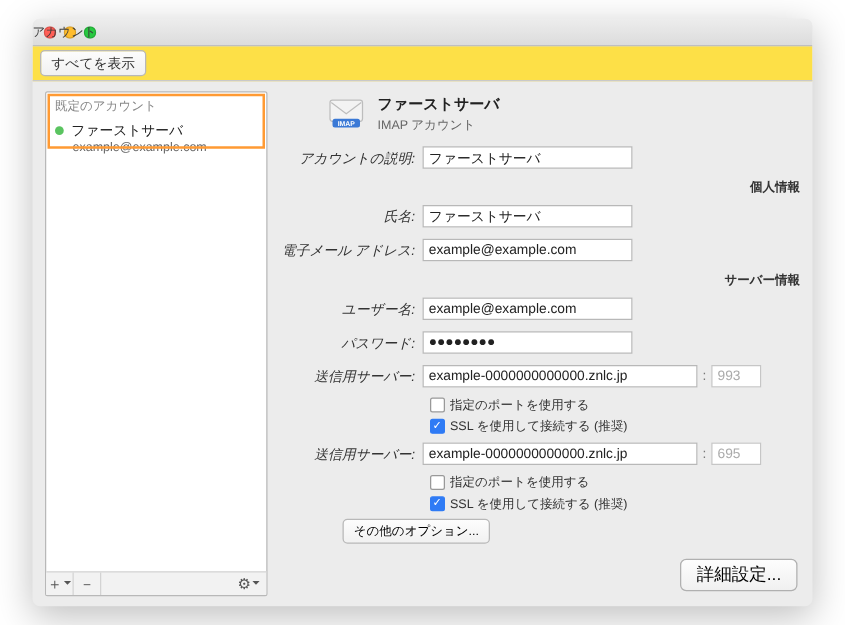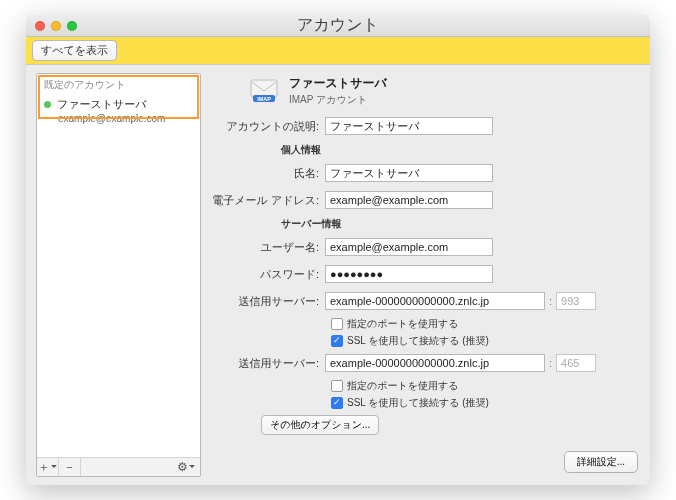--- a/index.html
+++ b/index.html
@@ -29,39 +29,39 @@
       border-bottom: 1px solid #bfbfbf;
       display: flex;
       align-items: center;
       position: relative;
     }
     .traffic { display: flex; gap: 6px; padding-left: 9px; }
     .dot { width: 10px; height: 10px; border-radius: 50%; border: 0.5px solid rgba(0,0,0,0.15); }
     .dot.red { background: #ff5f57; }
     .dot.yellow { background: #ffbd2e; }
     .dot.green { background: #28c940; }
-    .titlebar .title { position: absolute; left: 0; right: 0; text-align: center; font-size: 16px; color: #3c3c3c; }
+    .titlebar .title { position: absolute; left: 0; right: 0; text-align: left; font-size: 10px; color: #3c3c3c; }
     .toolbar {
       height: 28px;
       background: #fde047;
       display: flex; align-items: center;
       padding: 0 6px;
       border-bottom: 1px solid #c9c9c9;
     }
     .toolbar-btn {
       background: linear-gradient(#fdfdfd,#f1f1f1);
       border: 1px solid #b8b8b8;
       border-radius: 4px;
       padding: 2px 8px;
       font-size: 11px;
       color: #333;
     }
     .content { flex: 1; display: flex; padding: 8px 10px; gap: 8px; }
     .sidebar {
-      width: 165px;
+      width: 178px;
       background: #fff;
       border: 1px solid #b8b8b8;
       border-radius: 2px;
       display: flex; flex-direction: column;
       position: relative;
     }
     .sidebar-header {
       font-size: 10px; color: #888;
       padding: 4px 7px 2px;
     }
@@ -95,46 +95,47 @@
     .header {
       display: flex; align-items: center; gap: 10px;
       padding: 2px 0 8px 40px;
     }
     .mail-icon { width: 30px; height: 24px; }
     .header-text .title2 { font-size: 12px; font-weight: 600; color: #222; }
     .header-text .sub { font-size: 10px; color: #666; margin-top: 1px; }
     .form { flex:1; }
     .form-row { display: flex; align-items: center; margin-bottom: 5px; }
     .form-row.tall { min-height: 22px; }
-    .label { width: 116px; text-align: right; padding-right: 6px; font-size: 11px; color: #333; }
+    .label { width: 116px; text-align: right; padding-right: 6px; font-size: 11px; color: #333; font-style: italic; }
     .field { flex: 1; display: flex; align-items: center; gap: 4px; }
     input[type=text], input[type=password] {
       font-size: 11px; padding: 2px 4px;
       border: 1px solid #b8b8b8; border-radius: 0;
       background: #fff; color: #222;
     }
     .w-medium { width: 168px; }
     .w-long { width: 220px; }
     .port-sep { color: #777; }
     .port { width: 40px; border: 1px solid #c6c6c6; padding: 2px 4px; font-size: 11px; color: #aaa; background: #fff; }
     .section-title {
       font-size: 10px; font-weight: 600; color: #333;
       margin: 6px 0 5px 72px;
+      text-align: right;
     }
     .check-row { display: flex; align-items: center; gap: 4px; padding-left: 122px; margin-bottom: 3px; font-size: 10px; color: #333; }
     .small-btn {
       background: linear-gradient(#fdfdfd,#f1f1f1);
       border: 1px solid #b8b8b8; border-radius: 4px;
       padding: 2px 8px; font-size: 10px; margin-left: 52px; margin-top: 2px;
     }
     .footer-right { display: flex; justify-content: flex-end; padding: 6px 2px 4px 0; }
     .push-btn {
       background: linear-gradient(#fdfdfd,#f0f0f0);
       border: 1px solid #b0b0b0; border-radius: 5px;
-      padding: 3px 12px; font-size: 10px;
+      padding: 3px 12px; font-size: 14px;
     }
     .checkbox-blue { appearance:none; width:12px; height:12px; border:1px solid #999; border-radius:2px; background:#fff; position:relative; display:inline-block; }
     .checkbox-blue.checked { background:#2f7bf5; border-color:#2f7bf5; }
     .checkbox-blue.checked::after { content:"✓"; color:#fff; font-size:9px; position:absolute; top:-1px; left:1px; }
   </style>
 </head>
 <body>
 
 <div class="window">
   <div class="titlebar">
@@ -241,21 +242,21 @@
         <div class="check-row">
             <span class="checkbox-blue checked"></span>
             <span>SSL を使用して接続する (推奨)</span>
           </div>
 
         <div class="form-row tall" style="margin-top:4px;">
           <div class="label">送信用サーバー:</div>
           <div class="field">
             <input type="text" class="w-long" value="example-0000000000000.znlc.jp" style="">
             <span class="port-sep">:</span>
-            <span class="port">465</span>
+            <span class="port">695</span>
           </div>
         </div>
         <div class="check-row">
             <span class="checkbox-blue"></span>
             <span>指定のポートを使用する</span>
           </div>
         <div class="check-row">
             <span class="checkbox-blue checked"></span>
             <span>SSL を使用して接続する (推奨)</span>
           </div>

